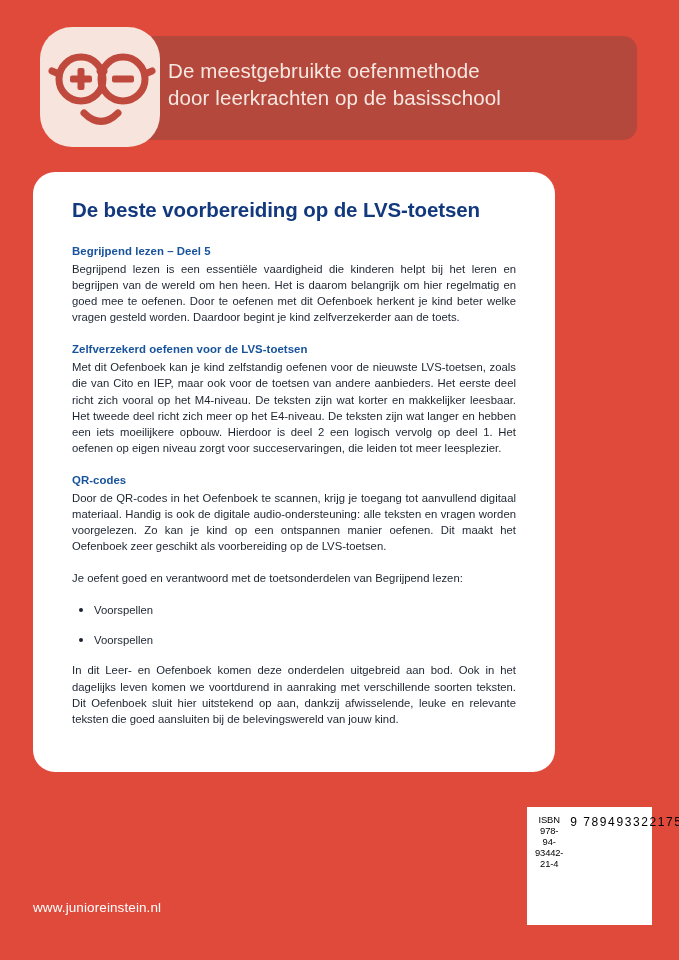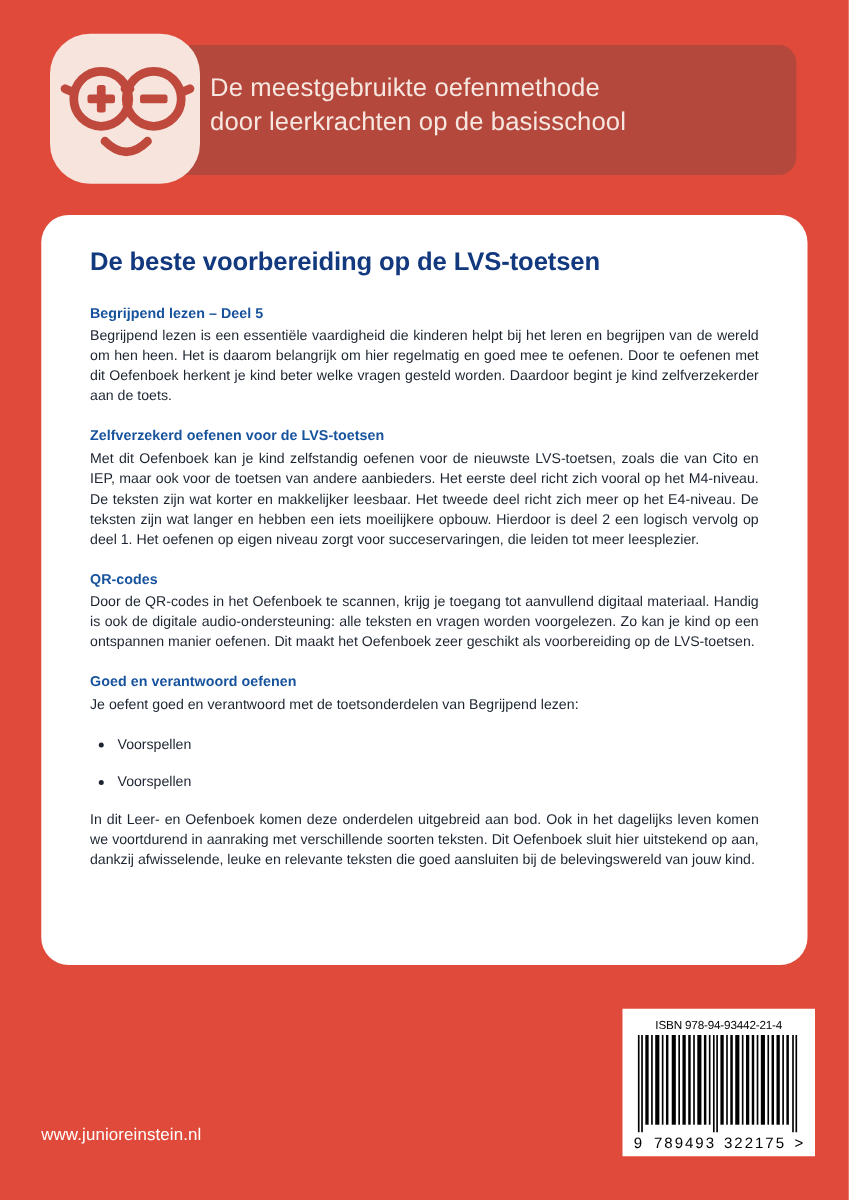--- a/index.html
+++ b/index.html
@@ -66,21 +66,21 @@
     letter-spacing: 0.1px;
   }
 
   .header-text .line { display: block; white-space: nowrap; }
 
   
   .card {
     position: absolute;
     left: 33px;
     top: 172px;
-    width: 613px;
+    width: 522px;
     height: 600px;
     background: #ffffff;
     border-radius: 22px;
     padding: 26px 39px 10px 39px;
   }
 
   .card-title {
     color: #12387e;
     font-size: 20.5px;
     font-weight: bold;
@@ -148,26 +148,26 @@
     bottom: 45px;
     color: #ffffff;
     font-size: 13.5px;
     letter-spacing: 0.1px;
   }
 
   .barcode-box {
     position: absolute;
     right: 27px;
     bottom: 35px;
-    width: 154px;
+    width: 125px;
     height: 118px;
     background: #ffffff;
     padding: 7px 8px 4px 8px;
     display: flex;
-    flex-direction: column;
+    flex-direction: row;
   }
 
   .isbn-label {
     text-align: center;
     font-size: 9.4px;
     color: #000;
     letter-spacing: -0.15px;
     font-family: "Liberation Sans", sans-serif;
     margin-bottom: 3px;
   }
@@ -243,21 +243,20 @@
     <h3>Zelfverzekerd oefenen voor de LVS-toetsen</h3>
     <p>Met dit Oefenboek kan je kind zelfstandig oefenen voor de nieuwste LVS-toetsen, zoals die van Cito en IEP, maar ook voor de toetsen van andere aanbieders. Het eerste deel richt zich vooral op het M4-niveau. De teksten zijn wat korter en makkelijker leesbaar. Het tweede deel richt zich meer op het E4-niveau. De teksten zijn wat langer en hebben een iets moeilijkere opbouw. Hierdoor is deel 2 een logisch vervolg op deel 1. Het oefenen op eigen niveau zorgt voor succeservaringen, die leiden tot meer leesplezier.</p>
   </div>
 
   <div class="section">
     <h3>QR-codes</h3>
     <p>Door de QR-codes in het Oefenboek te scannen, krijg je toegang tot aanvullend digitaal materiaal. Handig is ook de digitale audio-ondersteuning: alle teksten en vragen worden voorgelezen. Zo kan je kind op een ontspannen manier oefenen. Dit maakt het Oefenboek zeer geschikt als voorbereiding op de LVS-toetsen.</p>
   </div>
 
   <div class="section">
-    <h3>Goed en verantwoord oefenen</h3>
     <p>Je oefent goed en verantwoord met de toetsonderdelen van Begrijpend lezen:</p>
   </div>
 
   <ul class="bullets">
     <li>Voorspellen</li>
     <li>Voorspellen</li>
   </ul>
 
   <p class="closing">In dit Leer- en Oefenboek komen deze onderdelen uitgebreid aan bod. Ook in het dagelijks leven komen we voortdurend in aanraking met verschillende soorten teksten. Dit Oefenboek sluit hier uitstekend op aan, dankzij afwisselende, leuke en relevante teksten die goed aansluiten bij de belevingswereld van jouw kind.</p>
 

